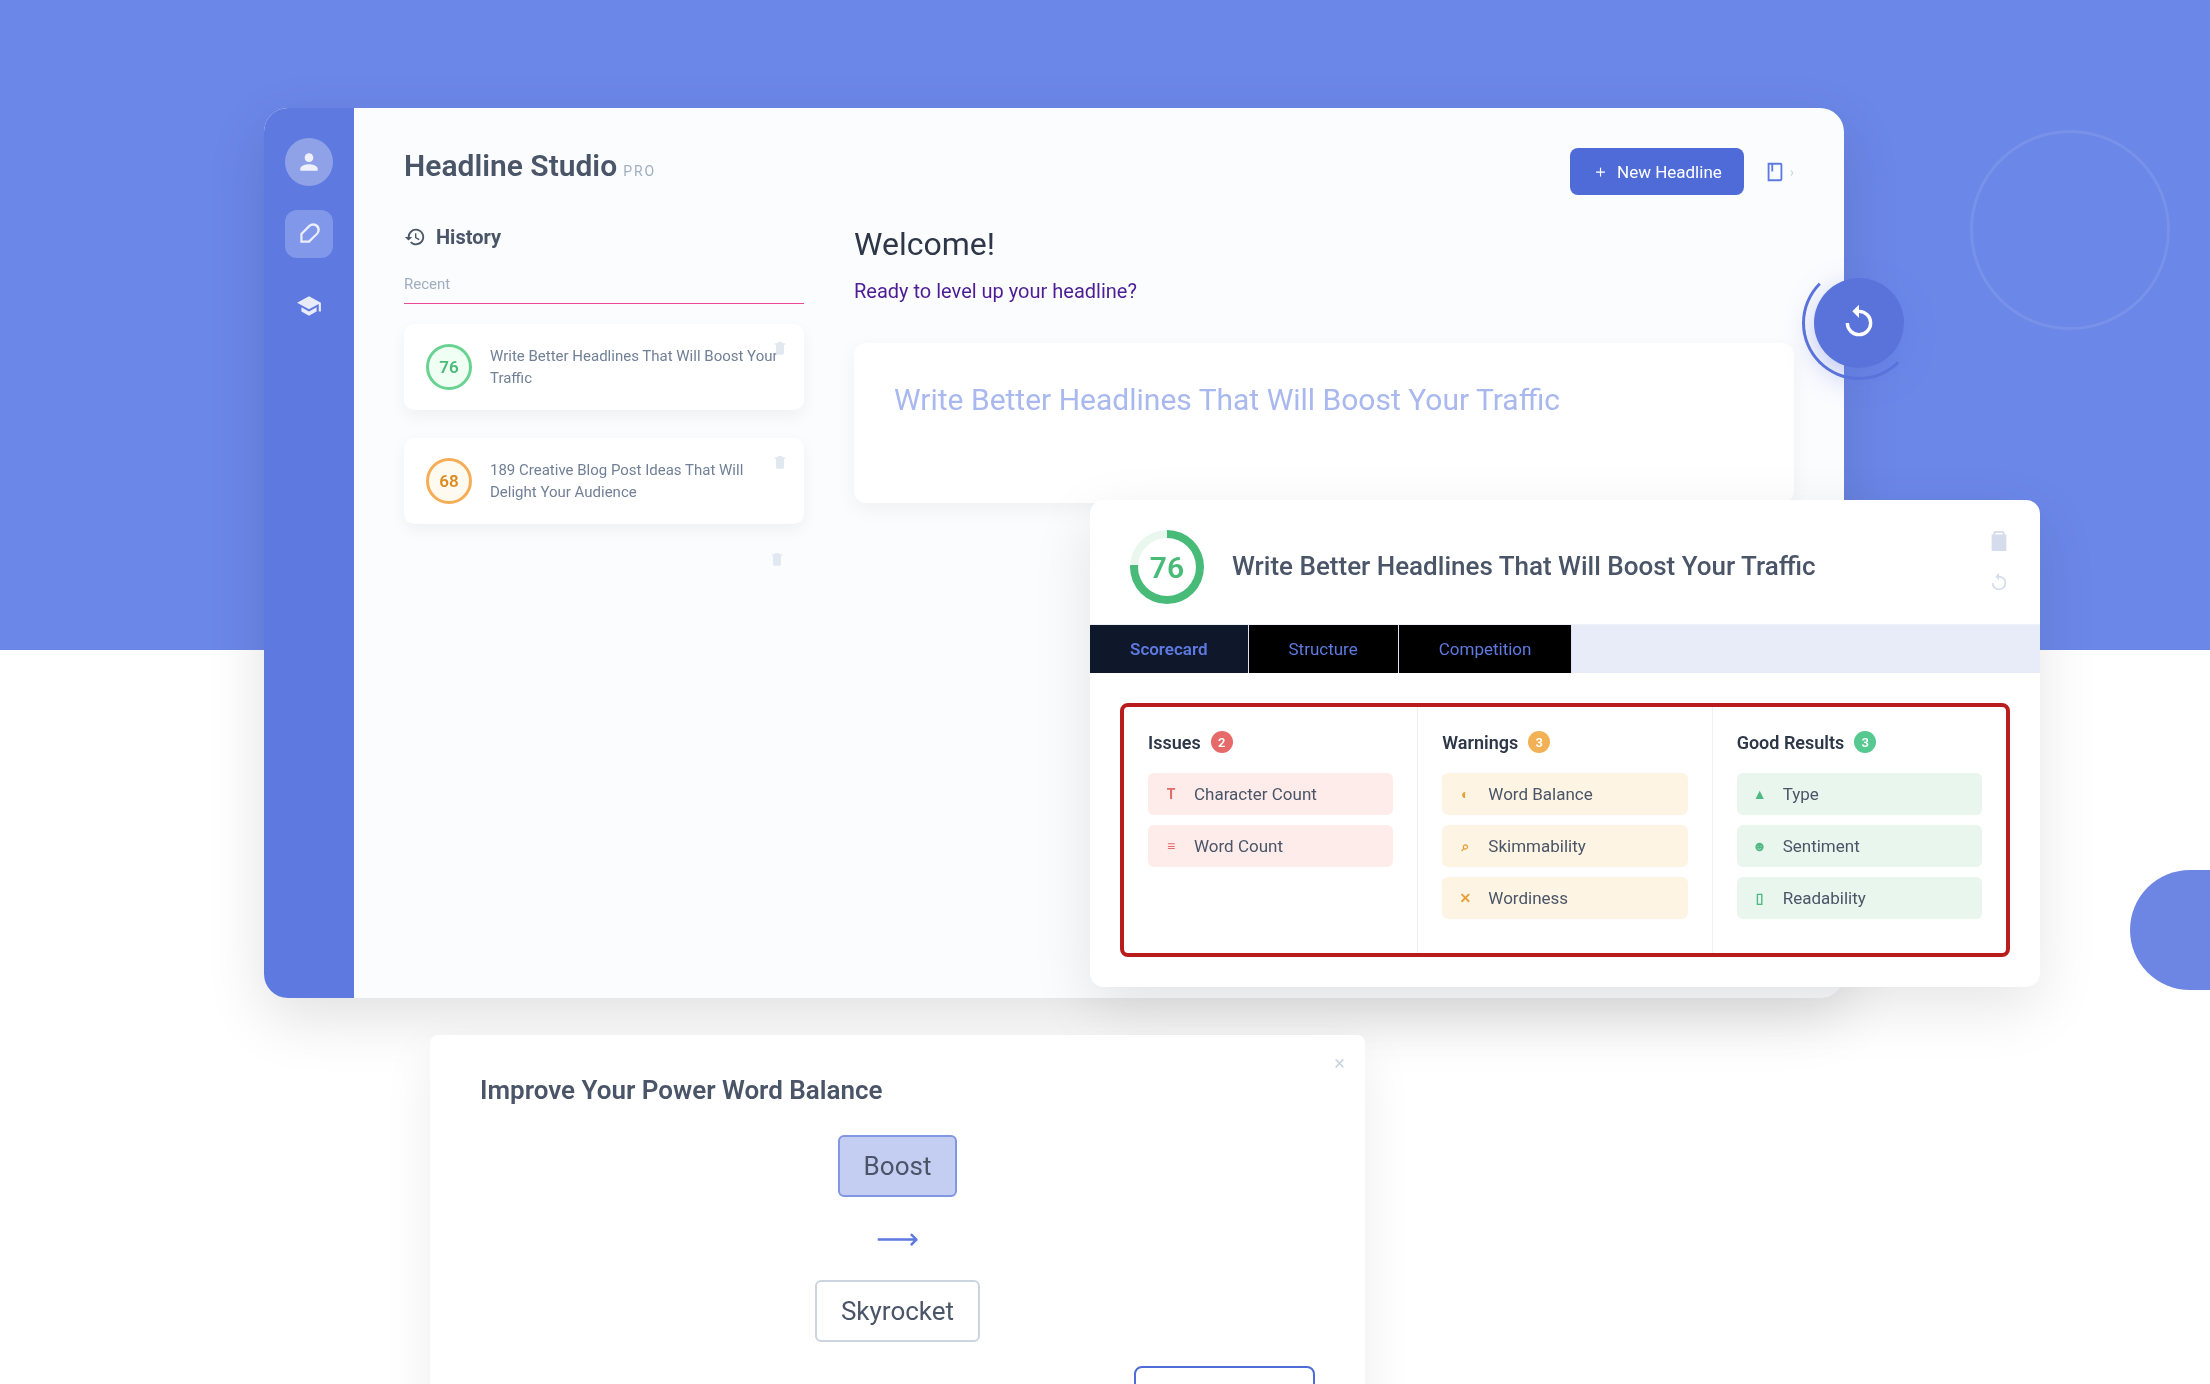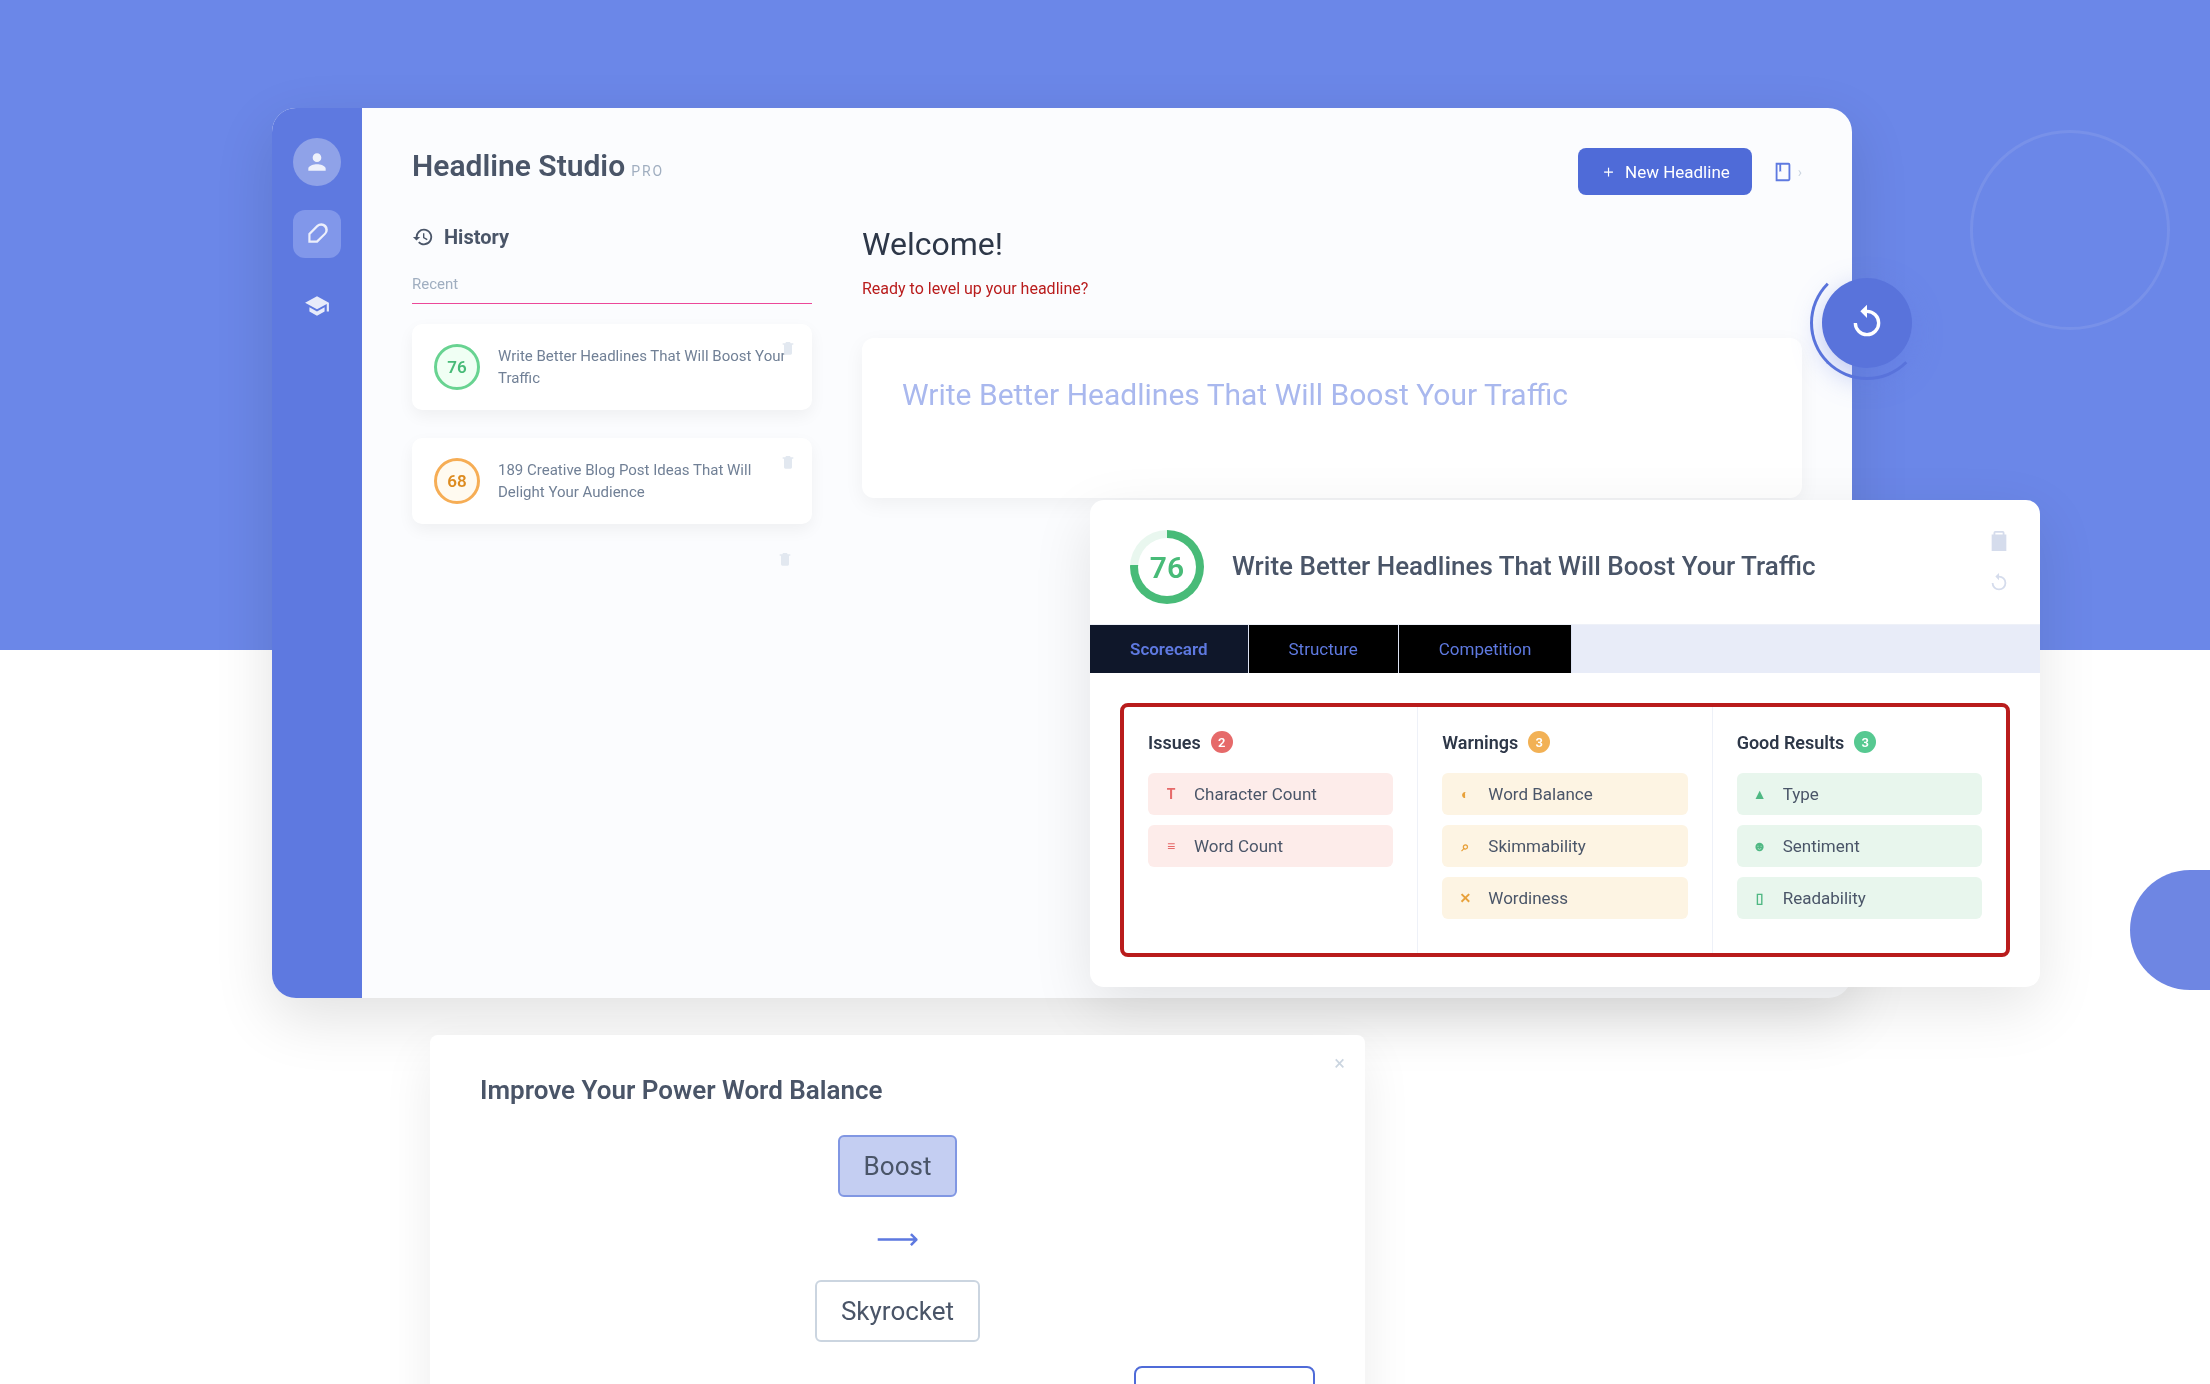--- a/index.html
+++ b/index.html
@@ -6,21 +6,21 @@
 body {
   background: linear-gradient(to bottom, #6b87e8 0%, #6b87e8 47%, #ffffff 47%, #ffffff 100%);
   width: 2210px;
   height: 1384px;
   position: relative;
   overflow: hidden;
 }
 .app-window {
   position: absolute;
   top: 108px;
-  left: 272px;
+  left: 264px;
   width: 1580px;
   height: 890px;
   background: #fbfcfe;
   border-radius: 24px;
   box-shadow: 0 20px 60px rgba(0,0,0,0.12);
   display: flex;
   overflow: visible;
 }
 .sidebar-rail {
   width: 90px;
@@ -107,21 +107,21 @@
   flex-shrink: 0;
 }
 .score-green { border-color: #68d391; color: #48bb78; background: #f0fff4; }
 .score-orange { border-color: #f6ad55; color: #dd8b20; background: #fffaf0; }
 .history-text { font-size: 15px; color: #718096; line-height: 1.5; }
 .trash-icon { position: absolute; right: 16px; top: 16px; width: 16px; height: 16px; fill: #e2e8f0; cursor: pointer; }
 .orphan-trash { margin-left: 365px; margin-top: -10px; width: 16px; height: 16px; fill: #e2e8f0; }
 
 .welcome-col { flex: 1; }
 .welcome-title { font-size: 32px; font-weight: 400; color: #2d3748; margin-bottom: 16px; }
-.welcome-sub { font-size: 16px; color: #b91c1c; margin-bottom: 40px; }
+.welcome-sub { font-size: 20px; color: #4c1d95; margin-bottom: 40px; }
 .headline-input {
   background: #fff;
   border-radius: 12px;
   padding: 36px 40px;
   font-size: 30px;
   color: #a9b8ee;
   line-height: 1.4;
   box-shadow: 0 6px 20px rgba(0,0,0,0.05);
   min-height: 160px;
 }

